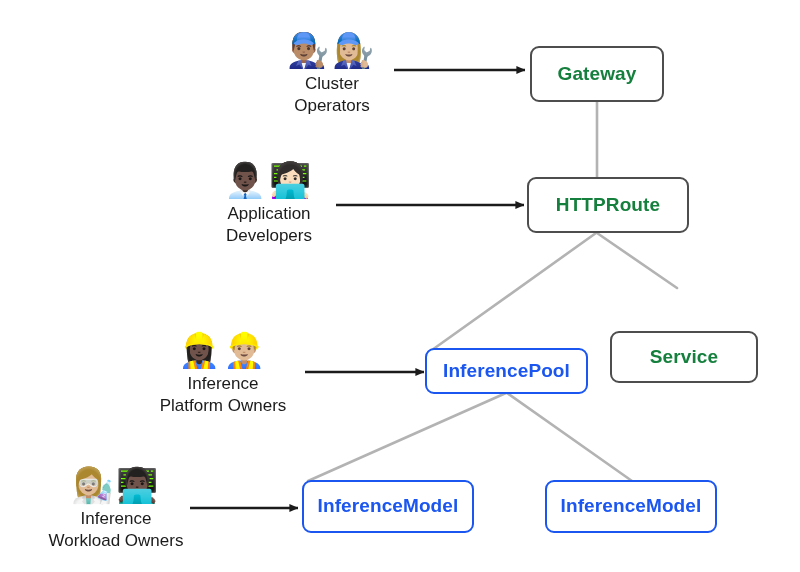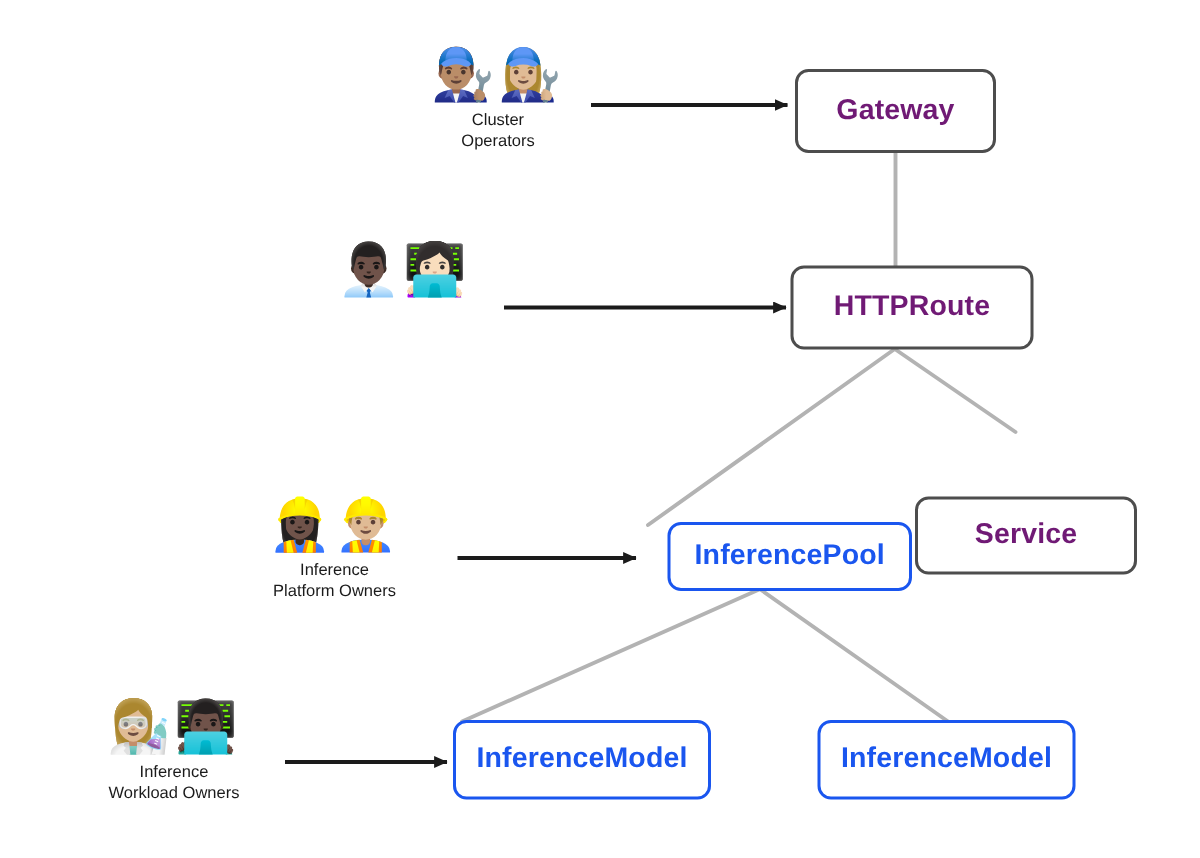--- a/index.html
+++ b/index.html
@@ -38,21 +38,21 @@
   }
   .node .node-label {
     font-weight: bold;
     letter-spacing: 0.1px;
     white-space: nowrap;
   }
   .node.core {
     border: 2px solid #4d4d4d;
   }
   .node.core .node-label {
-    color: #701a75;
+    color: #15803d;
     font-size: 19px;
   }
   .node.infer {
     border: 2.5px solid #1a56ef;
   }
   .node.infer .node-label {
     color: #1a56ef;
     font-size: 19px;
   }
 
@@ -66,21 +66,21 @@
   }
   .persona-emojis {
     font-size: 34px;
     line-height: 1;
     letter-spacing: 2px;
     white-space: nowrap;
     font-family: "DejaVu Sans", sans-serif;
   }
   .persona-name {
     margin-top: 6px;
-    font-size: 11px;
+    font-size: 17px;
     color: #1b1b1b;
     line-height: 1.28;
     white-space: pre-line;
     text-align: center;
   }
 </style>
 </head>
 <body>
 
 <div id="canvas">
@@ -113,40 +113,42 @@
   </div>
 
   <div class="node core" style="left:527px; top:177px; width:162px; height:56px;">
     <span class="node-label">HTTPRoute</span>
   </div>
 
   <div class="node core" style="left:610px; top:288px; width:148px; height:52px;margin-top:43px;">
     <span class="node-label">Service</span>
   </div>
 
-  <div class="node infer" style="left:425px; top:348px; width:163px; height:46px;margin-left:20px;">
+  <div class="node infer" style="left:425px; top:348px; width:163px; height:46px;">
     <span class="node-label">InferencePool</span>
   </div>
 
   <div class="node infer" style="left:302px; top:480px; width:172px; height:53px;">
     <span class="node-label">InferenceModel</span>
   </div>
 
   <div class="node infer" style="left:545px; top:480px; width:172px; height:53px;">
     <span class="node-label">InferenceModel</span>
   </div>
 
   <div class="persona" style="left:212px; top:33px;">
     <div class="persona-emojis">👨🏽‍🔧👩🏼‍🔧</div>
     <div class="persona-name">Cluster
 Operators</div>
   </div>
 
   <div class="persona" style="left:149px; top:163px;">
     <div class="persona-emojis">👨🏿‍💼👩🏻‍💻</div>
+    <div class="persona-name">Application
+Developers</div>
   </div>
 
   <div class="persona" style="left:103px; top:333px;">
     <div class="persona-emojis">👷🏿‍♀️👷🏼‍♂️</div>
     <div class="persona-name">Inference
 Platform Owners</div>
   </div>
 
   <div class="persona" style="left:-4px; top:468px;">
     <div class="persona-emojis">👩🏼‍🔬👨🏿‍💻</div>

